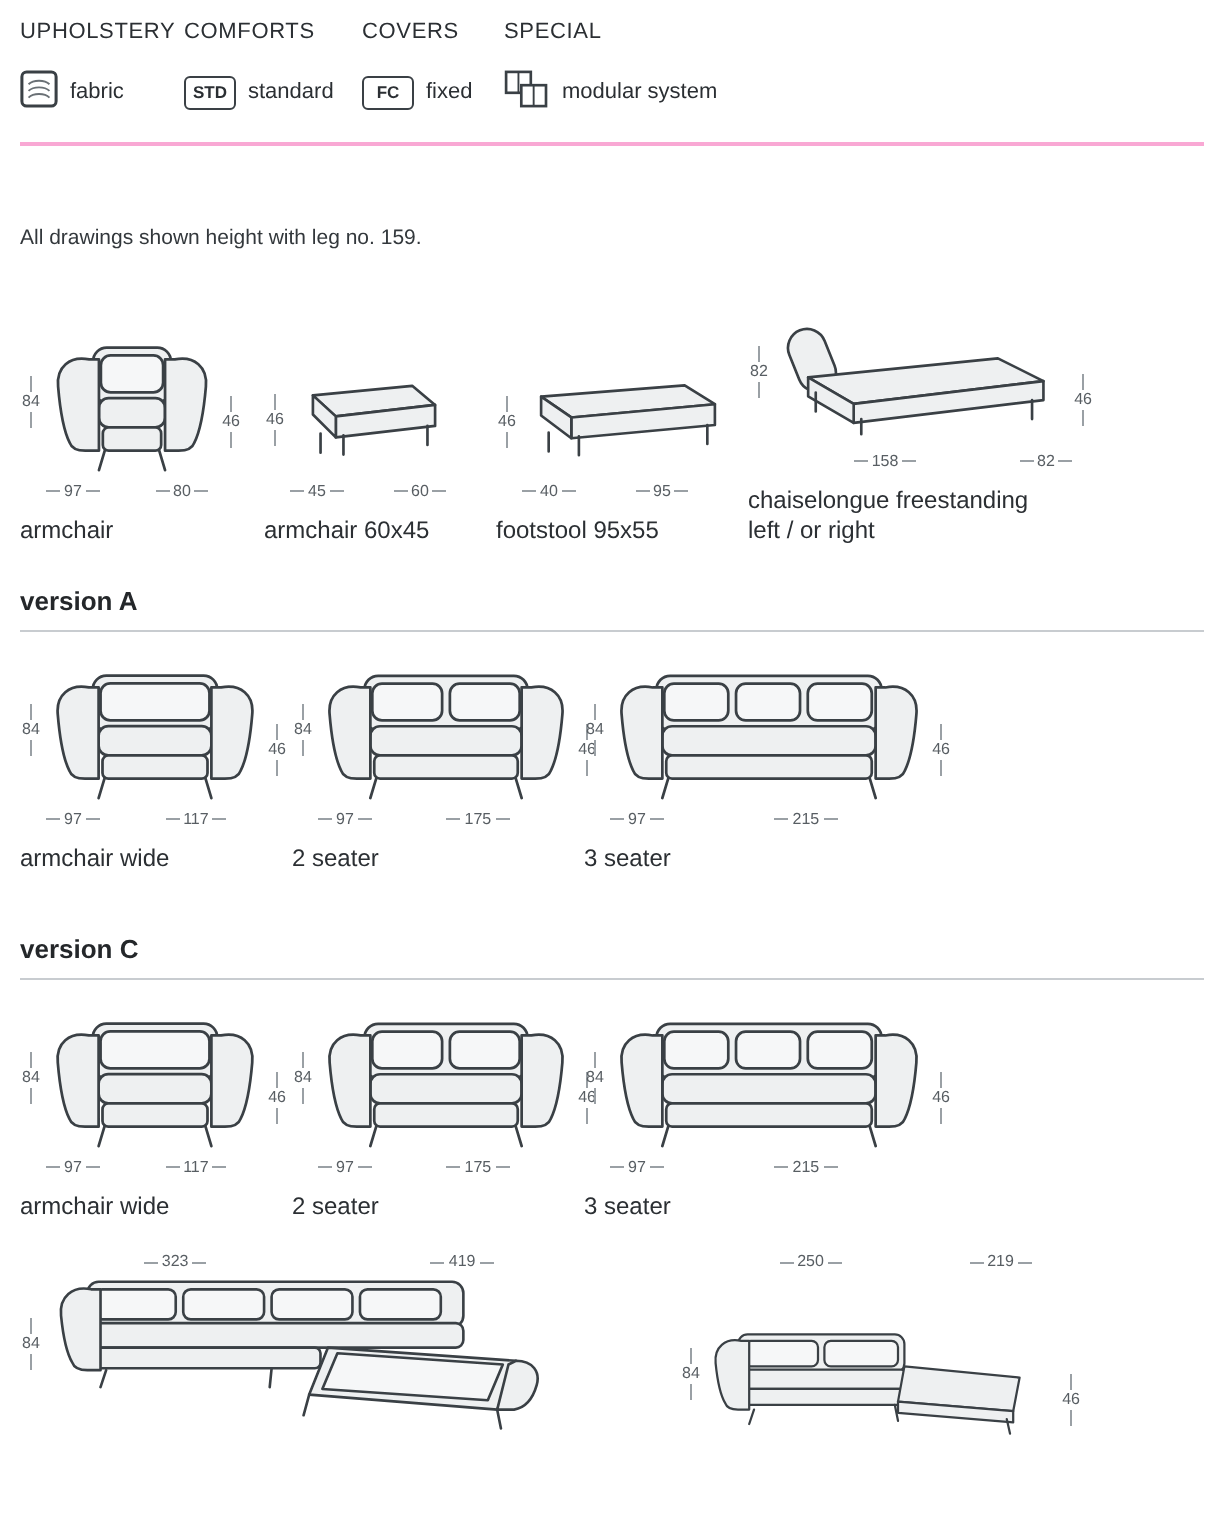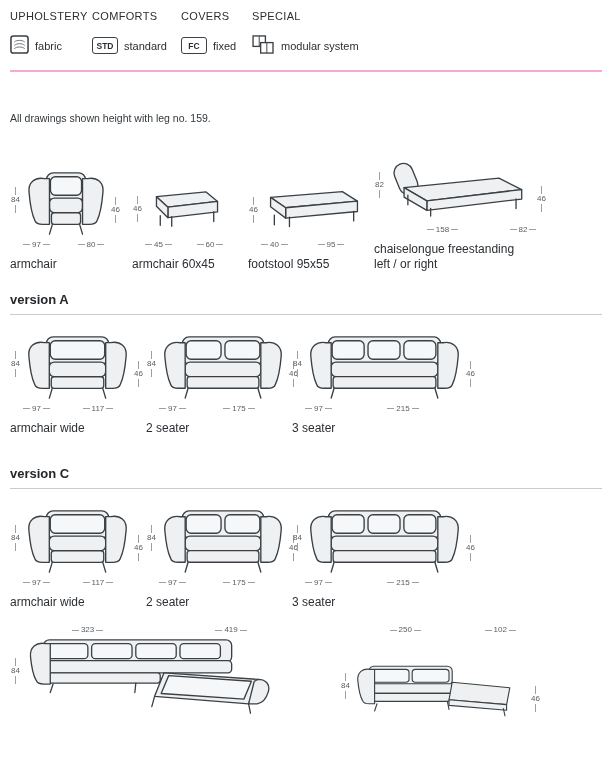--- a/index.html
+++ b/index.html
@@ -391,21 +391,21 @@
               <use href="#sym-corner"></use>
             </svg>
         </div>
       </div>
 
     </div>
 
     <div class="fig" style="width:200px;margin-left:30px">
       <div class="dims-top" style="width:190px">
         <span class="dim dim-h" style="width:55%;justify-content:center">250</span>
-        <span class="dim dim-h grow">102</span>
+        <span class="dim dim-h grow">219</span>
       </div>
       <div class="draw-row" style="height:84px">
         <div class="draw-wrap">
           <span class="dim dim-v dim-left" style="bottom:36%">84</span>
           <span class="dim dim-v dim-right" style="bottom:12%">46</span>
           <svg class="art" width="176" height="56" viewBox="0 0 220 70">
               <use href="#sym-chaise-sofa"></use>
             </svg>
         </div>
       </div>

